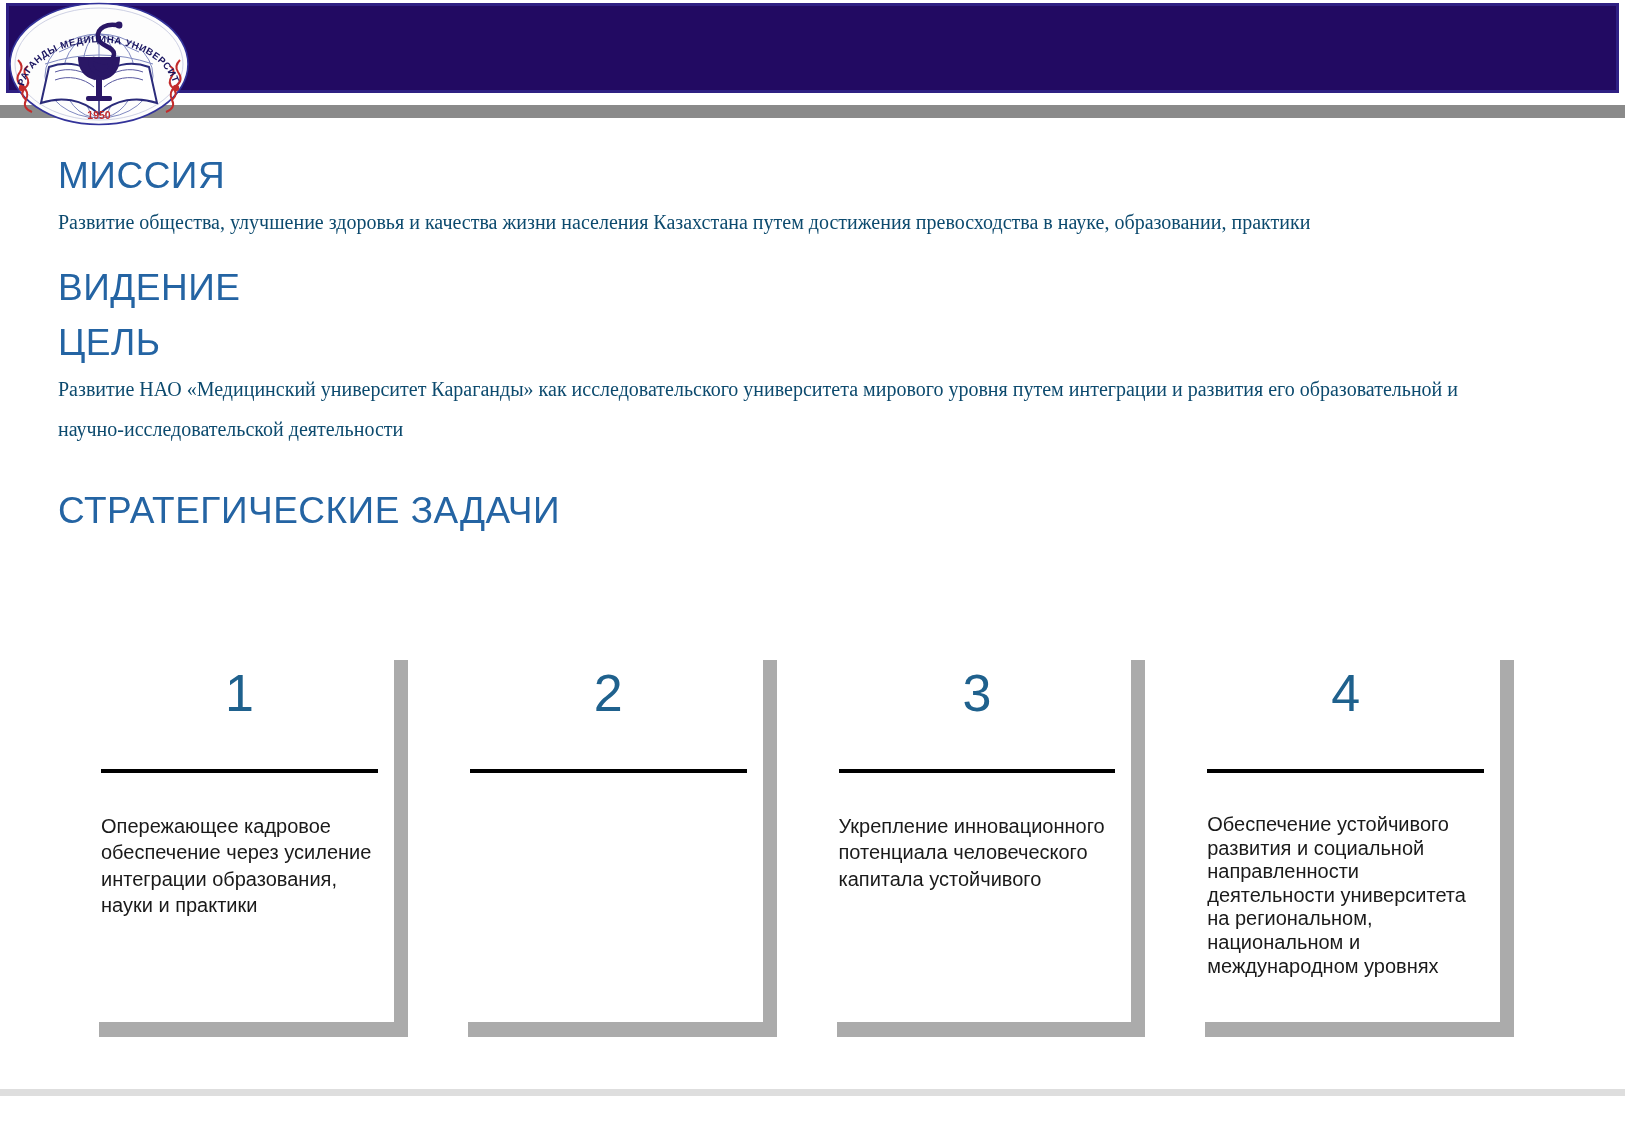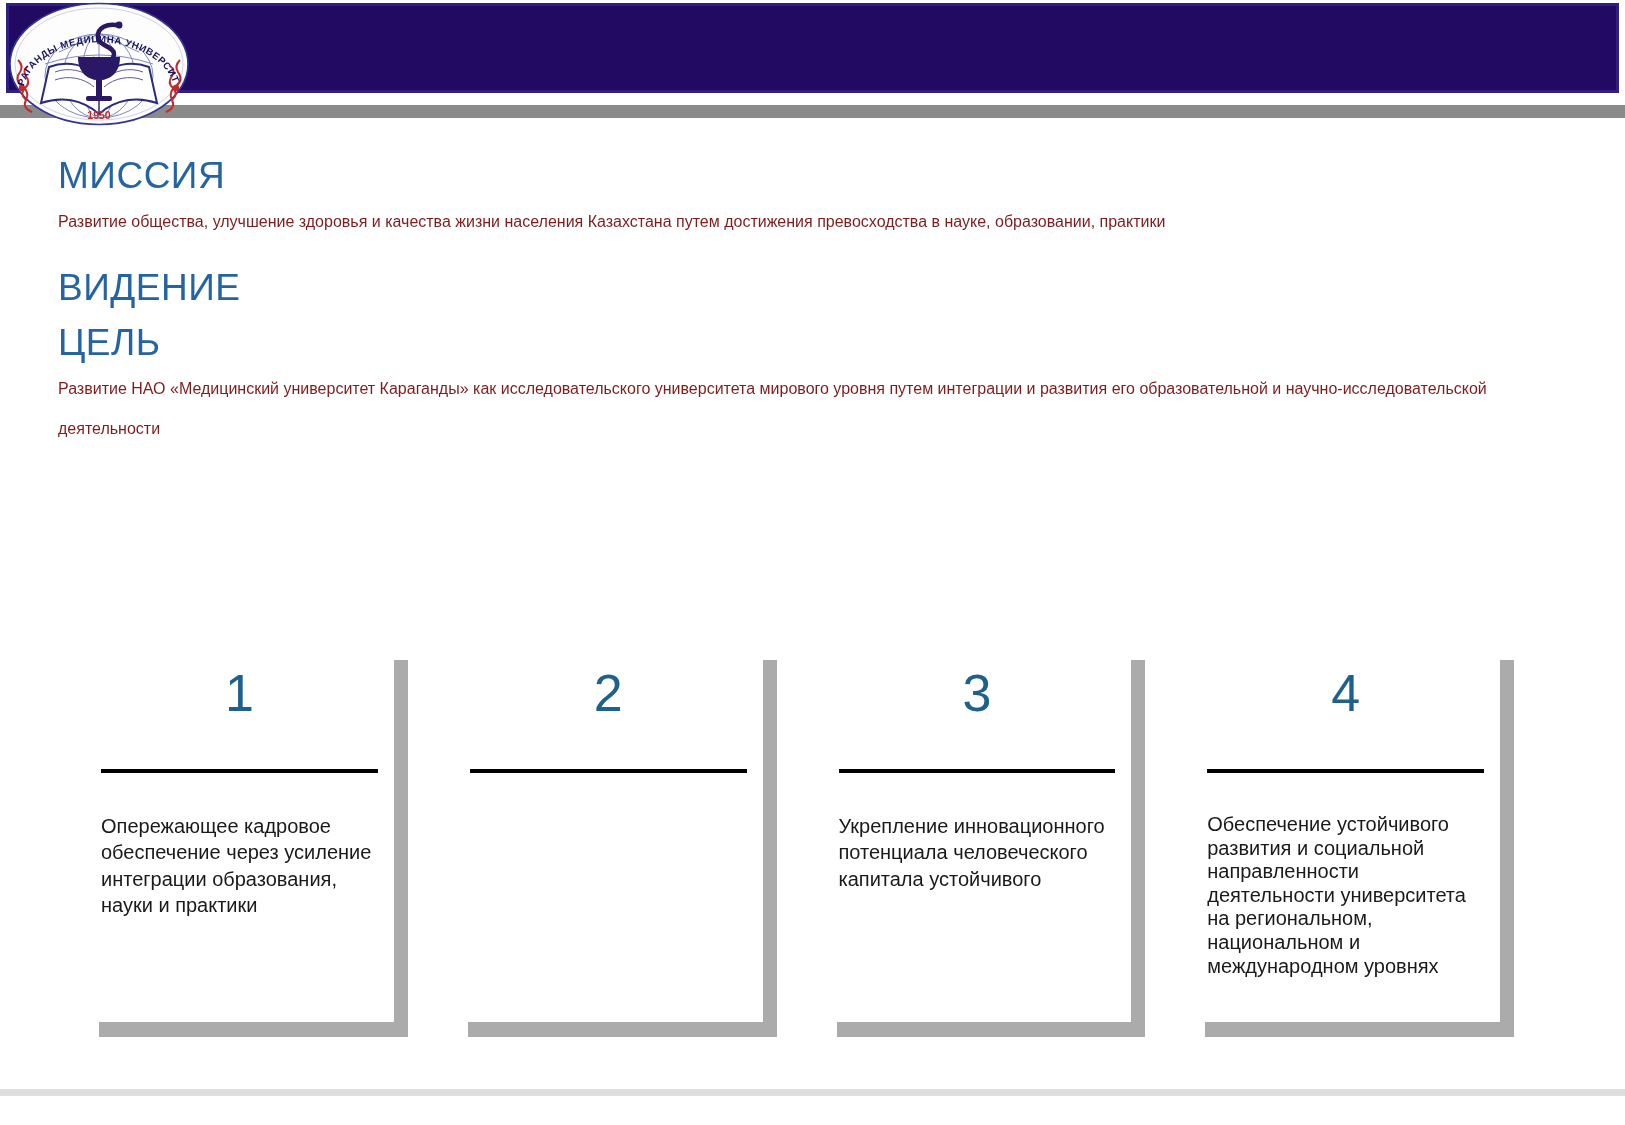--- a/index.html
+++ b/index.html
@@ -16,22 +16,22 @@
     position:absolute;left:0;top:105px;width:100%;height:13px;background:#8a8a8a;
   }
   .logo{position:absolute;left:8px;top:2px;width:182px;height:124px;}
   
   .content{position:absolute;left:58px;top:142px;width:1465px;}
   .sec-heading{
     font-size:37px;color:#2464a3;font-weight:400;letter-spacing:0.5px;
     margin:12px 0 4px 0;line-height:1.18;
   }
   .sec-body{
-    font-family:Liberation Sans, sans-serif;
-    font-size:16px;line-height:40px;color:#7f1d1d;margin:0 0 24px 0;
+    font-family:Liberation Serif, serif;
+    font-size:20px;line-height:40px;color:#0c4a6e;margin:0 0 24px 0;
   }
   .tasks-heading{margin-top:40px;margin-bottom:0;}
   
   .cards{
     position:absolute;left:85px;top:645px;width:1415px;height:377px;
     display:flex;gap:60px;
   }
   .card{
     flex:1 1 0;background:#ffffff;box-shadow:14px 15px 0 #ababab;
     padding:0 16px;box-sizing:border-box;
@@ -107,20 +107,21 @@
 
   <div class="content">
     <h1 class="sec-heading">МИССИЯ</h1>
     <p class="sec-body">Развитие общества, улучшение здоровья и качества жизни населения Казахстана путем достижения превосходства в науке, образовании, практики</p>
 
     <h1 class="sec-heading">ВИДЕНИЕ</h1>
 
     <h1 class="sec-heading">ЦЕЛЬ</h1>
     <p class="sec-body">Развитие НАО «Медицинский университет Караганды» как исследовательского университета мирового уровня путем интеграции и развития его образовательной и научно-исследовательской деятельности</p>
 
+    <h1 class="sec-heading tasks-heading">СТРАТЕГИЧЕСКИЕ ЗАДАЧИ</h1>
   </div>
 
   <div class="cards">
     <div class="card">
       <div class="card-number">1</div>
       <hr class="card-divider">
       <div class="card-text">Опережающее кадровое обеспечение через усиление интеграции образования, науки и практики</div>
     </div>
     <div class="card">
       <div class="card-number">2</div>

